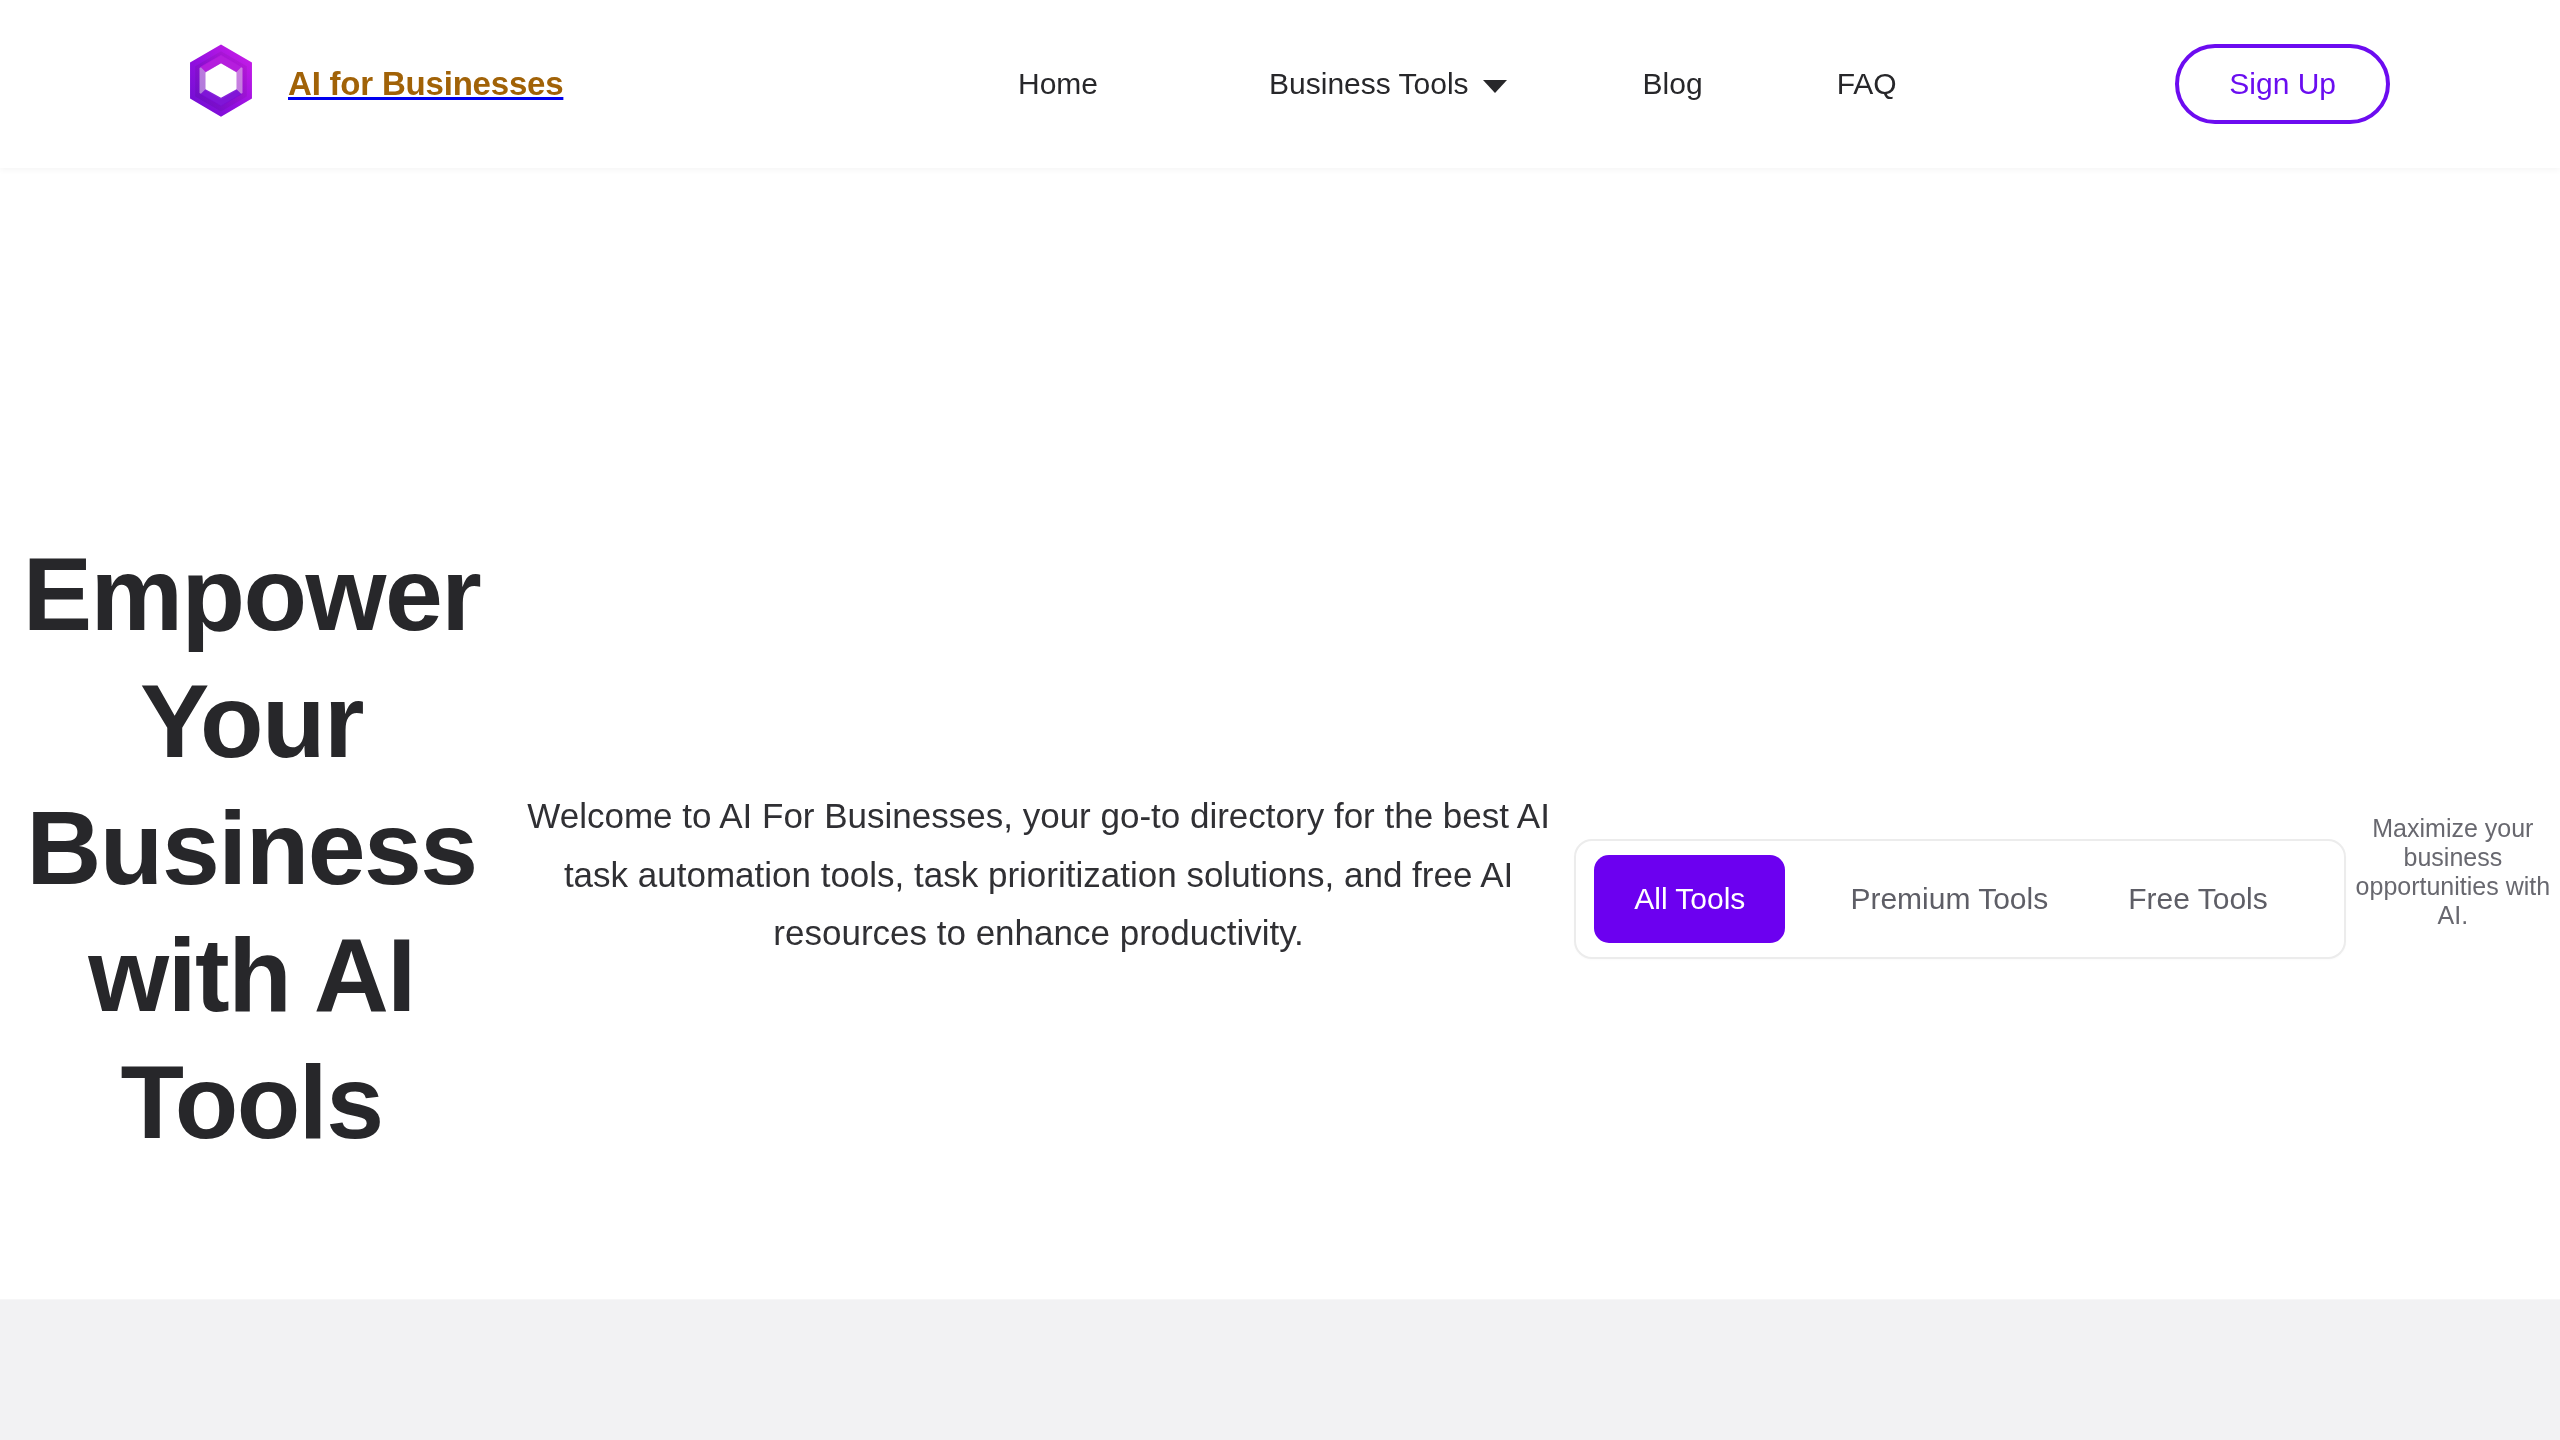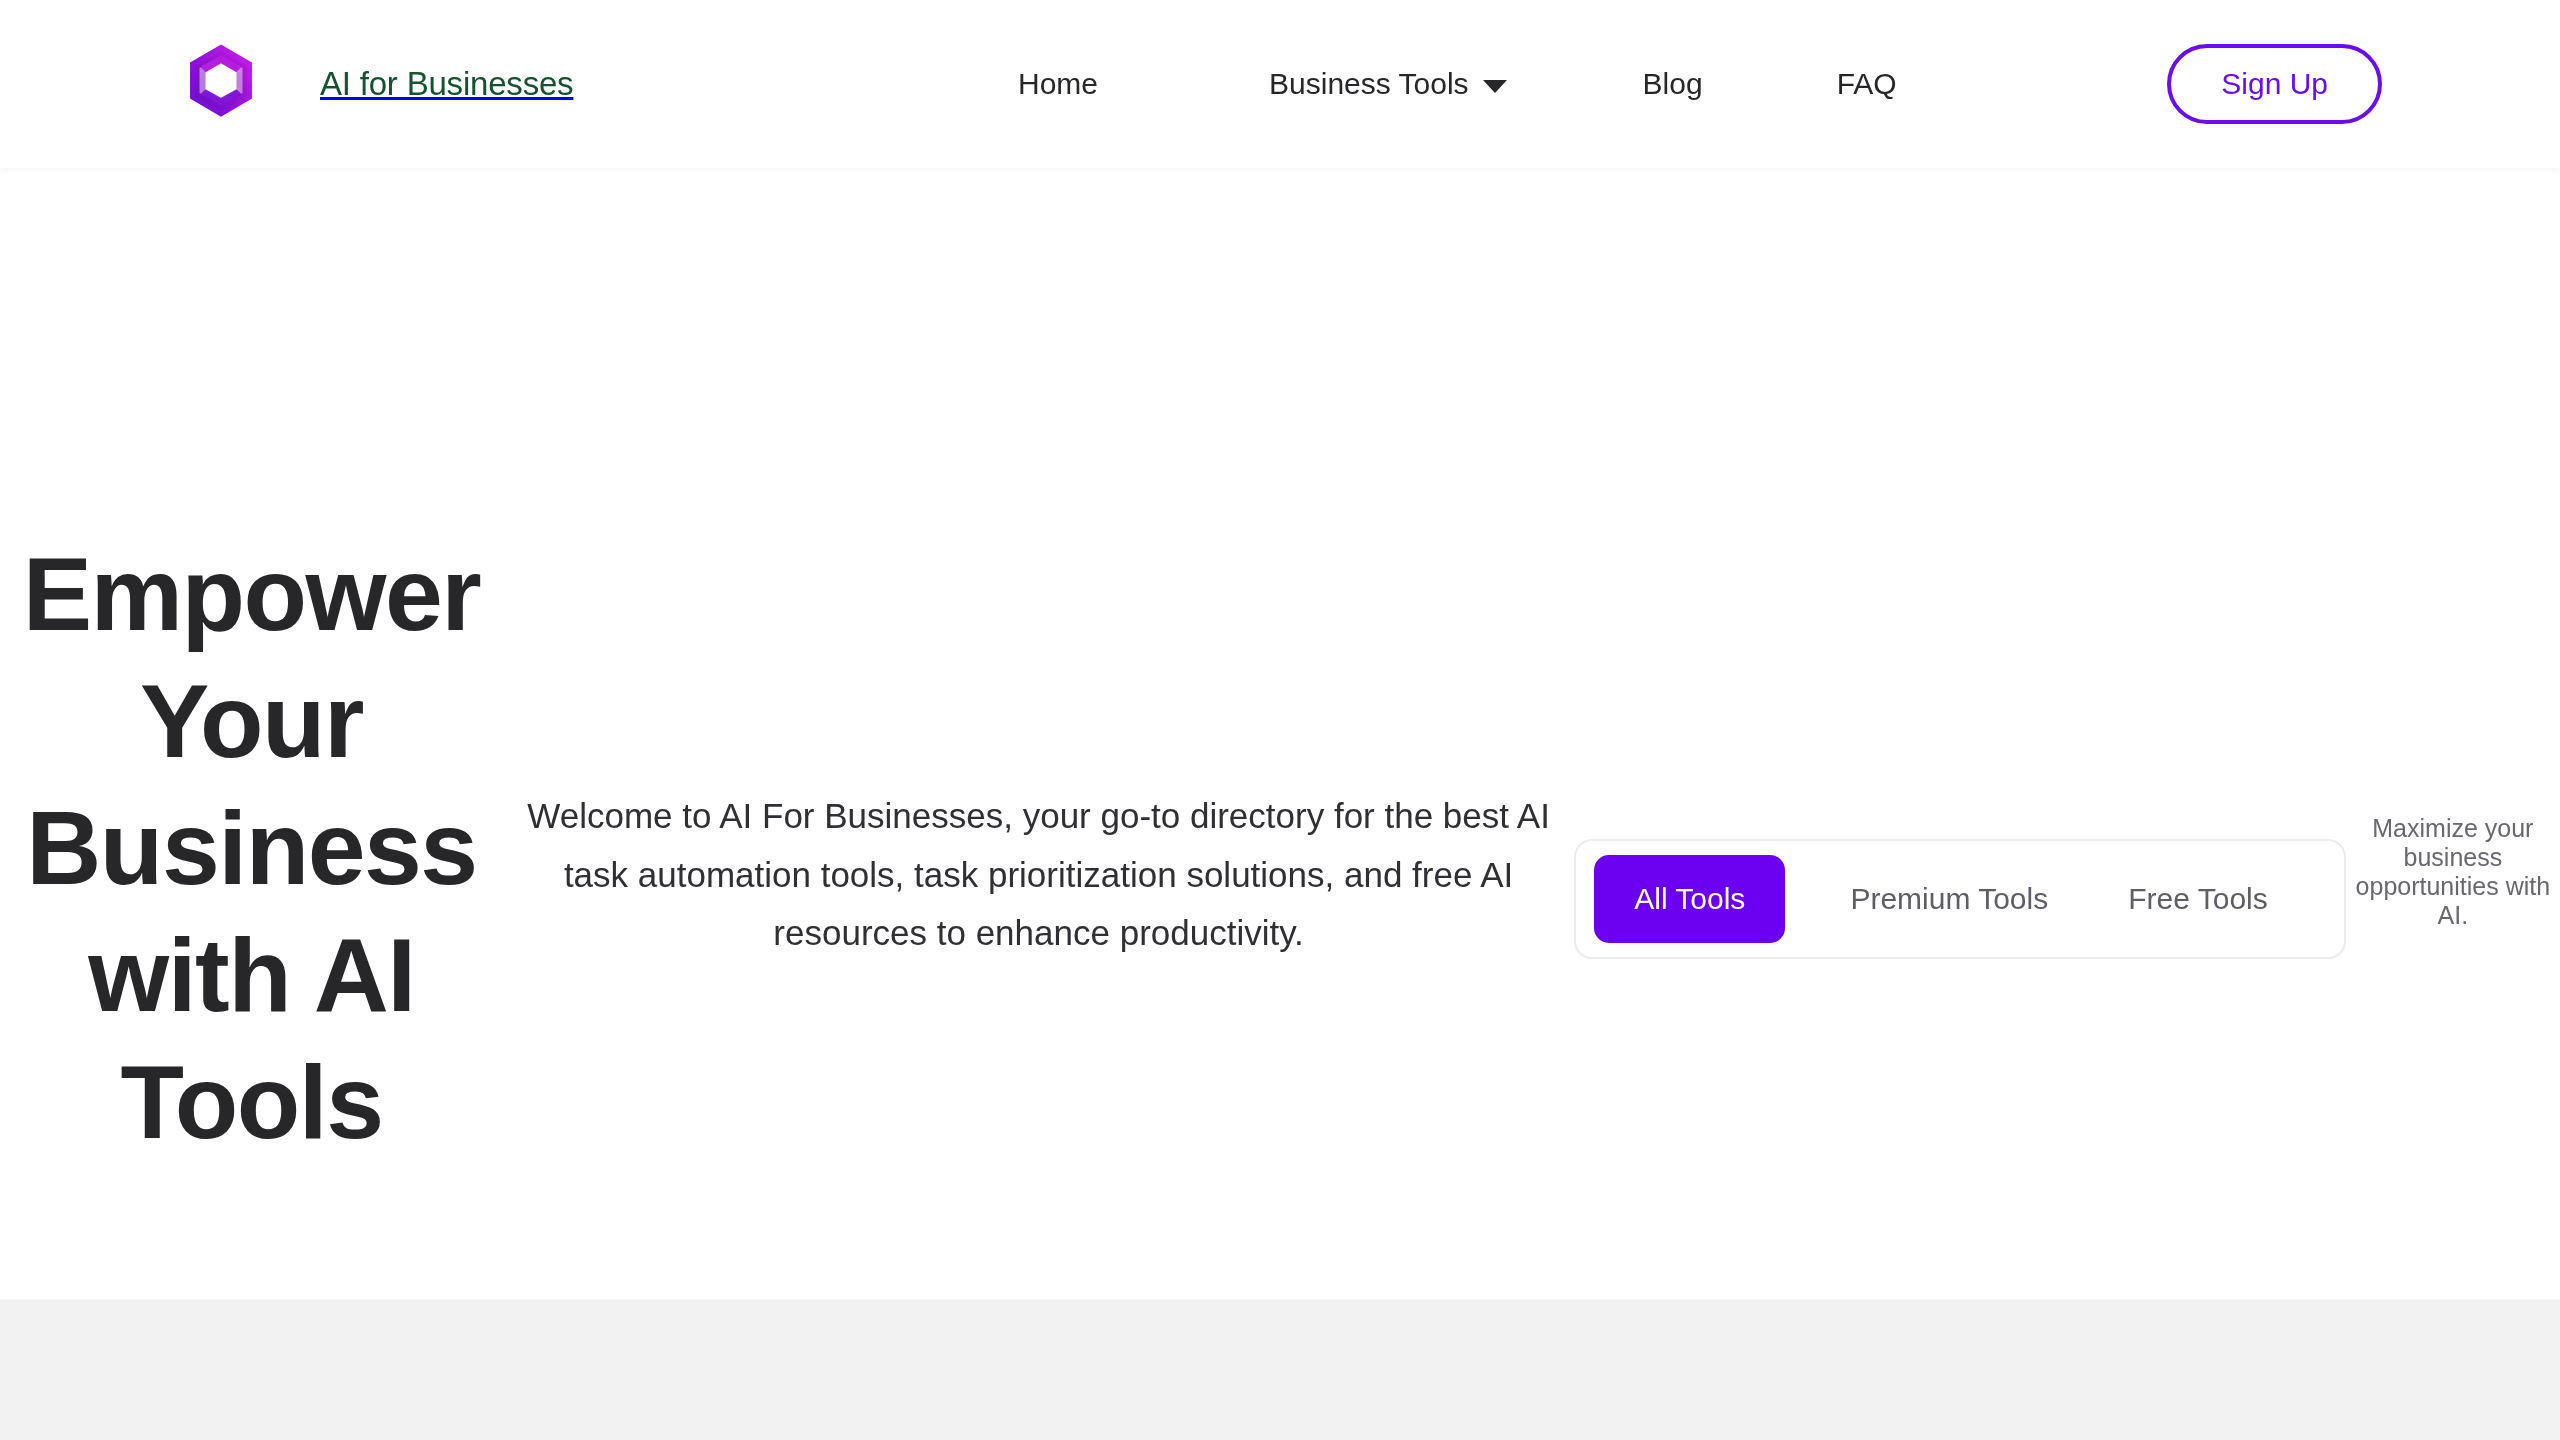--- a/index.html
+++ b/index.html
@@ -31,25 +31,24 @@
     margin-left:178px;
   }
   .brand-logo{
     width:86px;
     height:86px;
     display:block;
     flex:0 0 auto;
   }
   .brand-name{
     font-size:33px;
-    font-weight:normal;
-    color:#14532d;
+    font-weight:bold;
+    color:#a16207;
     letter-spacing:-0.2px;
     white-space:nowrap;
-    margin-left:32px;
   }
 
   .main-nav{
     position:absolute;
     left:1018px;
     top:0;
     height:168px;
     display:flex;
     align-items:center;
     gap:14px;
@@ -71,21 +70,21 @@
     width:0;height:0;
     border-left:12px solid transparent;
     border-right:12px solid transparent;
     border-top:13px solid #27272a;
     display:inline-block;
     margin-top:4px;
   }
 
   .header-actions{
     position:absolute;
-    right:178px;
+    right:170px;
     top:0;
     height:168px;
     display:flex;
     align-items:center;
     gap:28px;
   }
   .btn{
     font-family:"Liberation Sans", sans-serif;
     font-size:30px;
     border-radius:999px;

